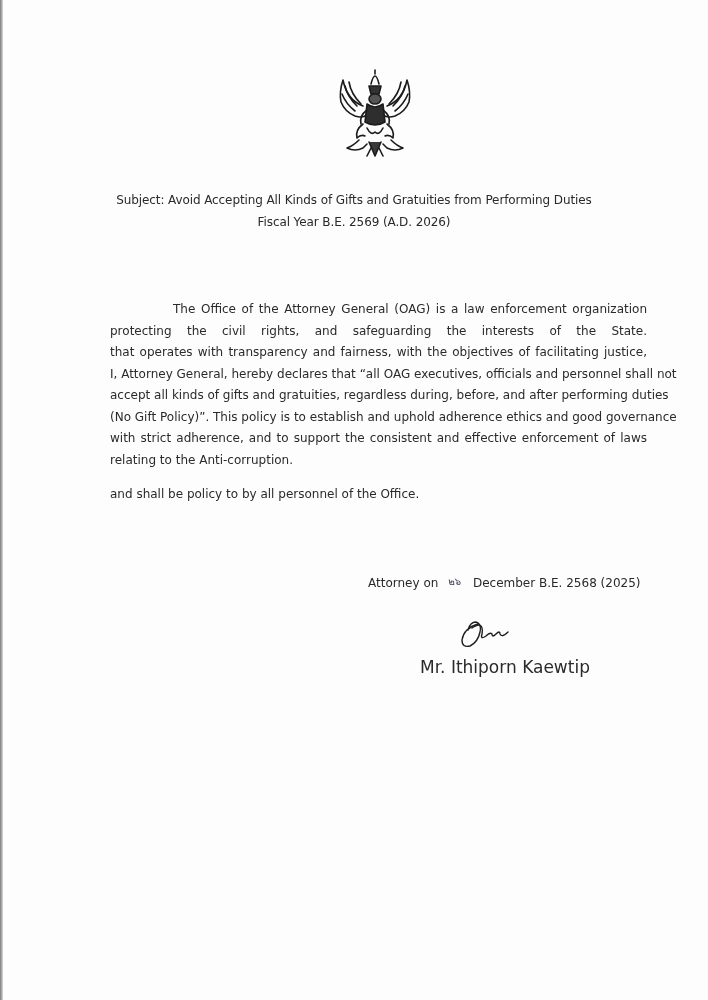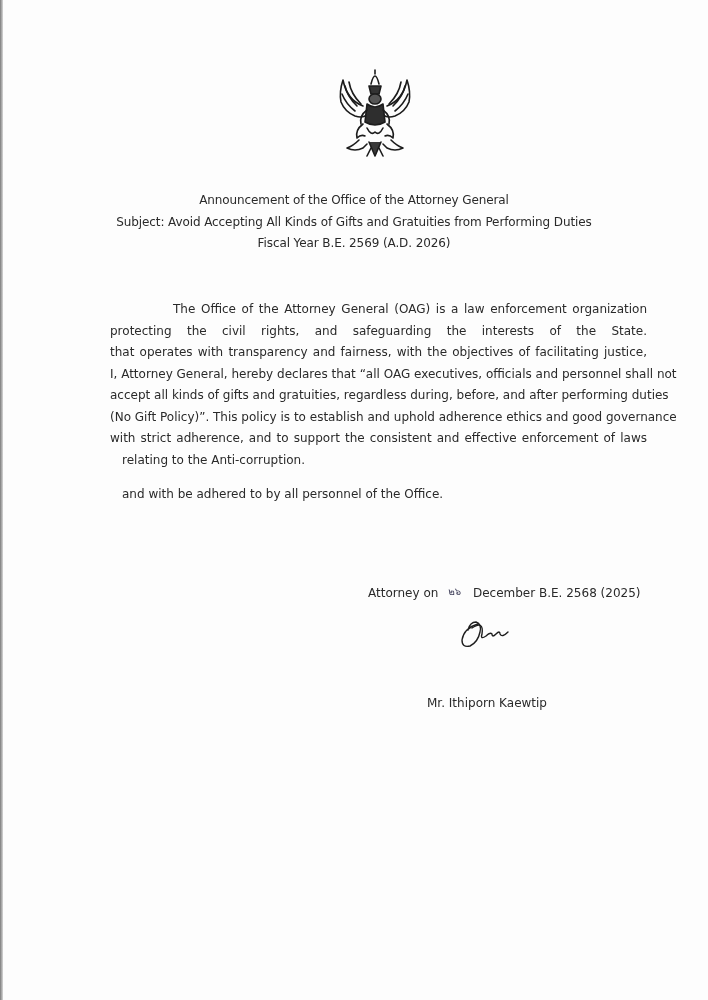--- a/index.html
+++ b/index.html
@@ -47,54 +47,54 @@
       line-height: 21.5px;
     }
     .para .line {
       display: block;
       white-space: nowrap;
       text-align: justify;
       text-align-last: justify;
       height: 21.5px;
     }
     .para .line.indent { margin-left: 63px; }
-    .para .line.last { text-align-last: left; margin-left: 12px; }
+    .para .line.last { text-align-last: left; }
     .para1 { top: 299px; }
     .para2 { top: 484px; }
     .announced {
       position: absolute;
       left: 368px;
       top: 568px;
       font-size: 12px;
       line-height: 20px;
       white-space: nowrap;
     }
     .announced .date-hand {
       display: inline-block;
-      font-family: Liberation Serif, serif;
+      font-family: Liberation Mono, monospace;
       font-size: 10px;
       color: #3a3a55;
-      margin: 16px 8px 0 6px;
+      margin: 7px 8px 0 6px;
       transform: translateY(-2px);
       text-align: right;
     }
     .signature {
       position: absolute;
       left: 458px;
       top: 616px;
       width: 60px;
       height: 36px;
     }
     .signer {
       position: absolute;
       left: 420px;
-      top: 692px;
+      top: 656px;
       width: 134px;
       text-align: center;
-      font-size: 12px;
+      font-size: 17px;
       line-height: 22px;
       white-space: nowrap;
     }
   </style>
 </head>
 <body>
 
 <div class="page-edge"></div>
 
 <div class="garuda">
@@ -125,38 +125,37 @@
 
       <path d="M26 74 Q20 80 14 82 Q22 86 30 82 L34 78"></path>
       <path d="M58 74 Q64 80 70 82 Q62 86 54 82 L50 78"></path>
       <path d="M36 76 L42 90 L48 76" fill="#3a3a3a"></path>
       <path d="M38 82 L34 90 M46 82 L50 90"></path>
     </g>
   </svg>
 </div>
 
 <div class="header">
-  <div>Announcement of the Office of the Attorney General</div>
   <div>Subject: Avoid Accepting All Kinds of Gifts and Gratuities from Performing Duties</div>
   <div>Fiscal Year B.E. 2569 (A.D. 2026)</div>
 </div>
 
 <div class="para para1">
   <span class="line indent">The Office of the Attorney General (OAG) is a law enforcement organization</span>
   <span class="line">protecting the civil rights, and safeguarding the interests of the State.</span>
   <span class="line">that operates with transparency and fairness, with the objectives of facilitating justice,</span>
   <span class="line">I, Attorney General, hereby declares that “all OAG executives, officials and personnel shall not</span>
   <span class="line">accept all kinds of gifts and gratuities, regardless during, before, and after performing duties</span>
   <span class="line">(No Gift Policy)”. This policy is to establish and uphold adherence ethics and good governance</span>
   <span class="line">with strict adherence, and to support the consistent and effective enforcement of laws</span>
   <span class="line last">relating to the Anti-corruption.</span>
 </div>
 
 <div class="para para2">
-  <span class="line last">and with be adhered to by all personnel of the Office.</span>
+  <span class="line last">and shall be policy to by all personnel of the Office.</span>
 </div>
 
 <div class="announced">
   <span>Attorney on</span>
   <span class="date-hand">๒๖</span>
   <span>December B.E. 2568 (2025)</span>
 </div>
 
 <div class="signature">
   <svg viewBox="0 0 60 36" width="60" height="36">

